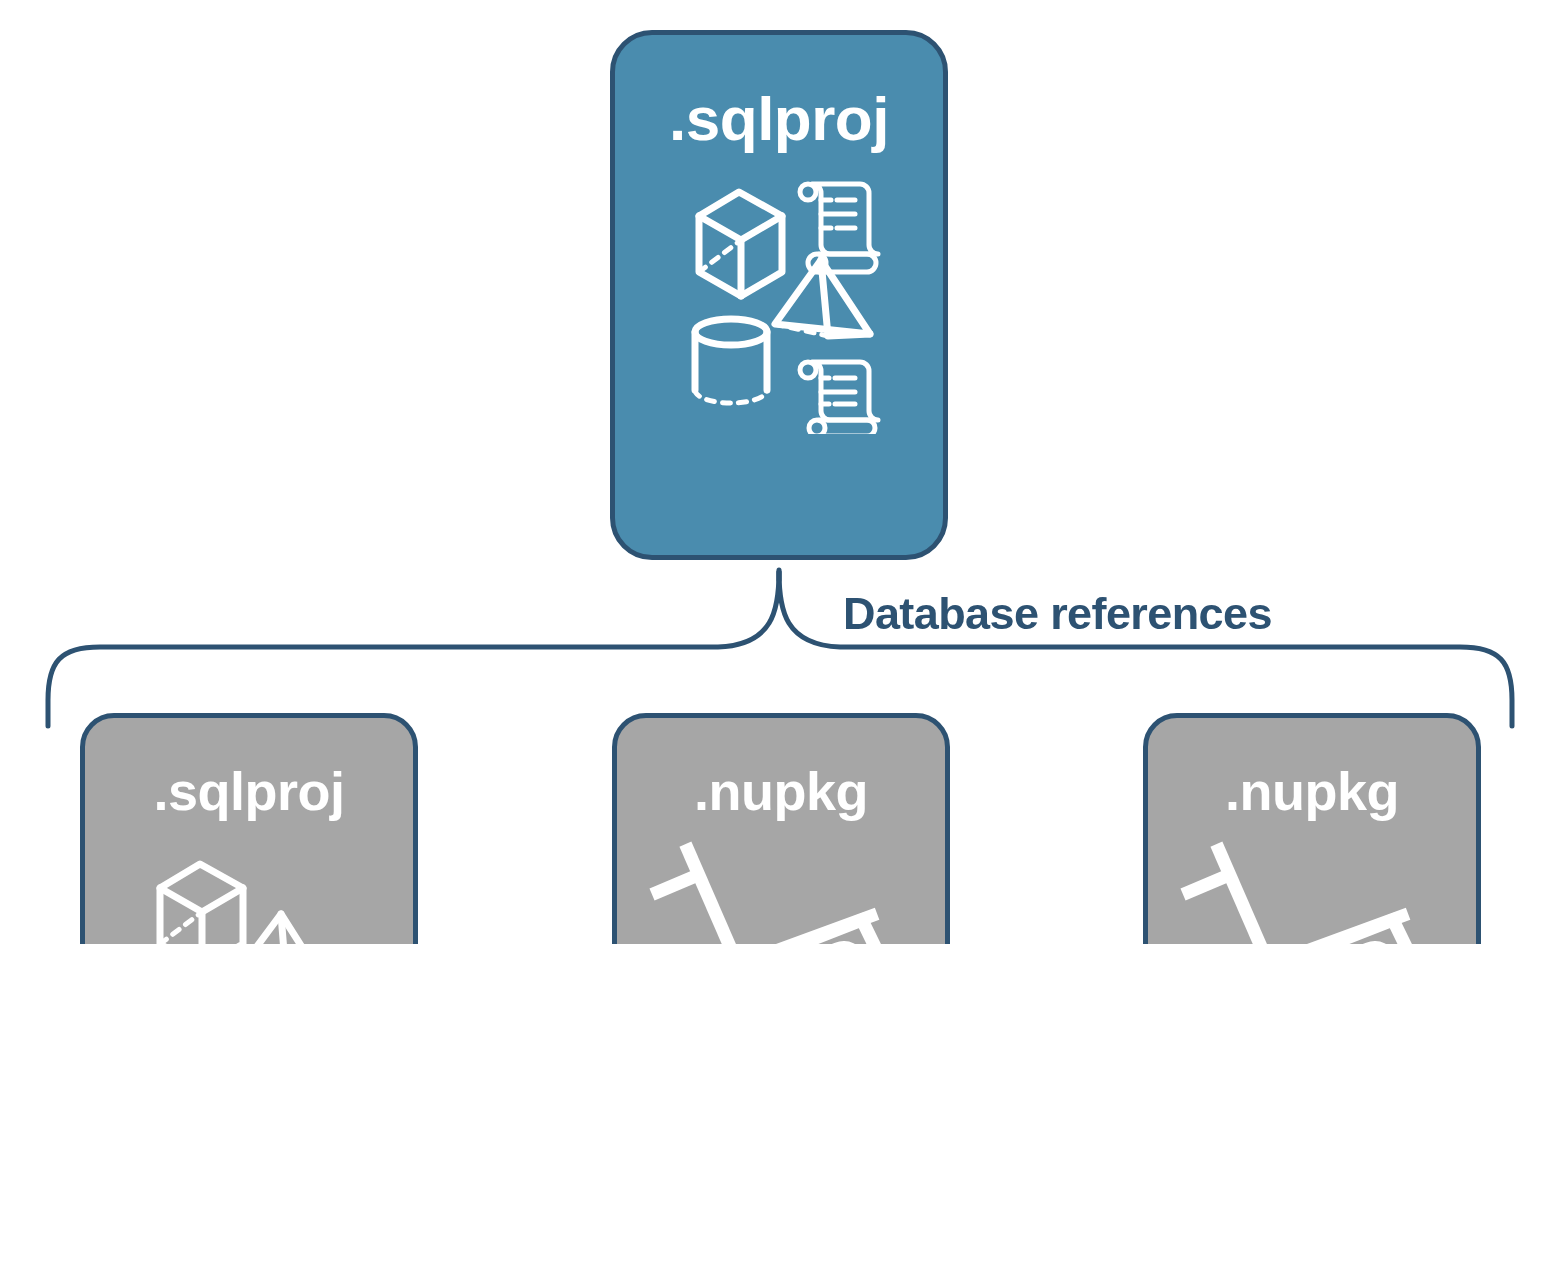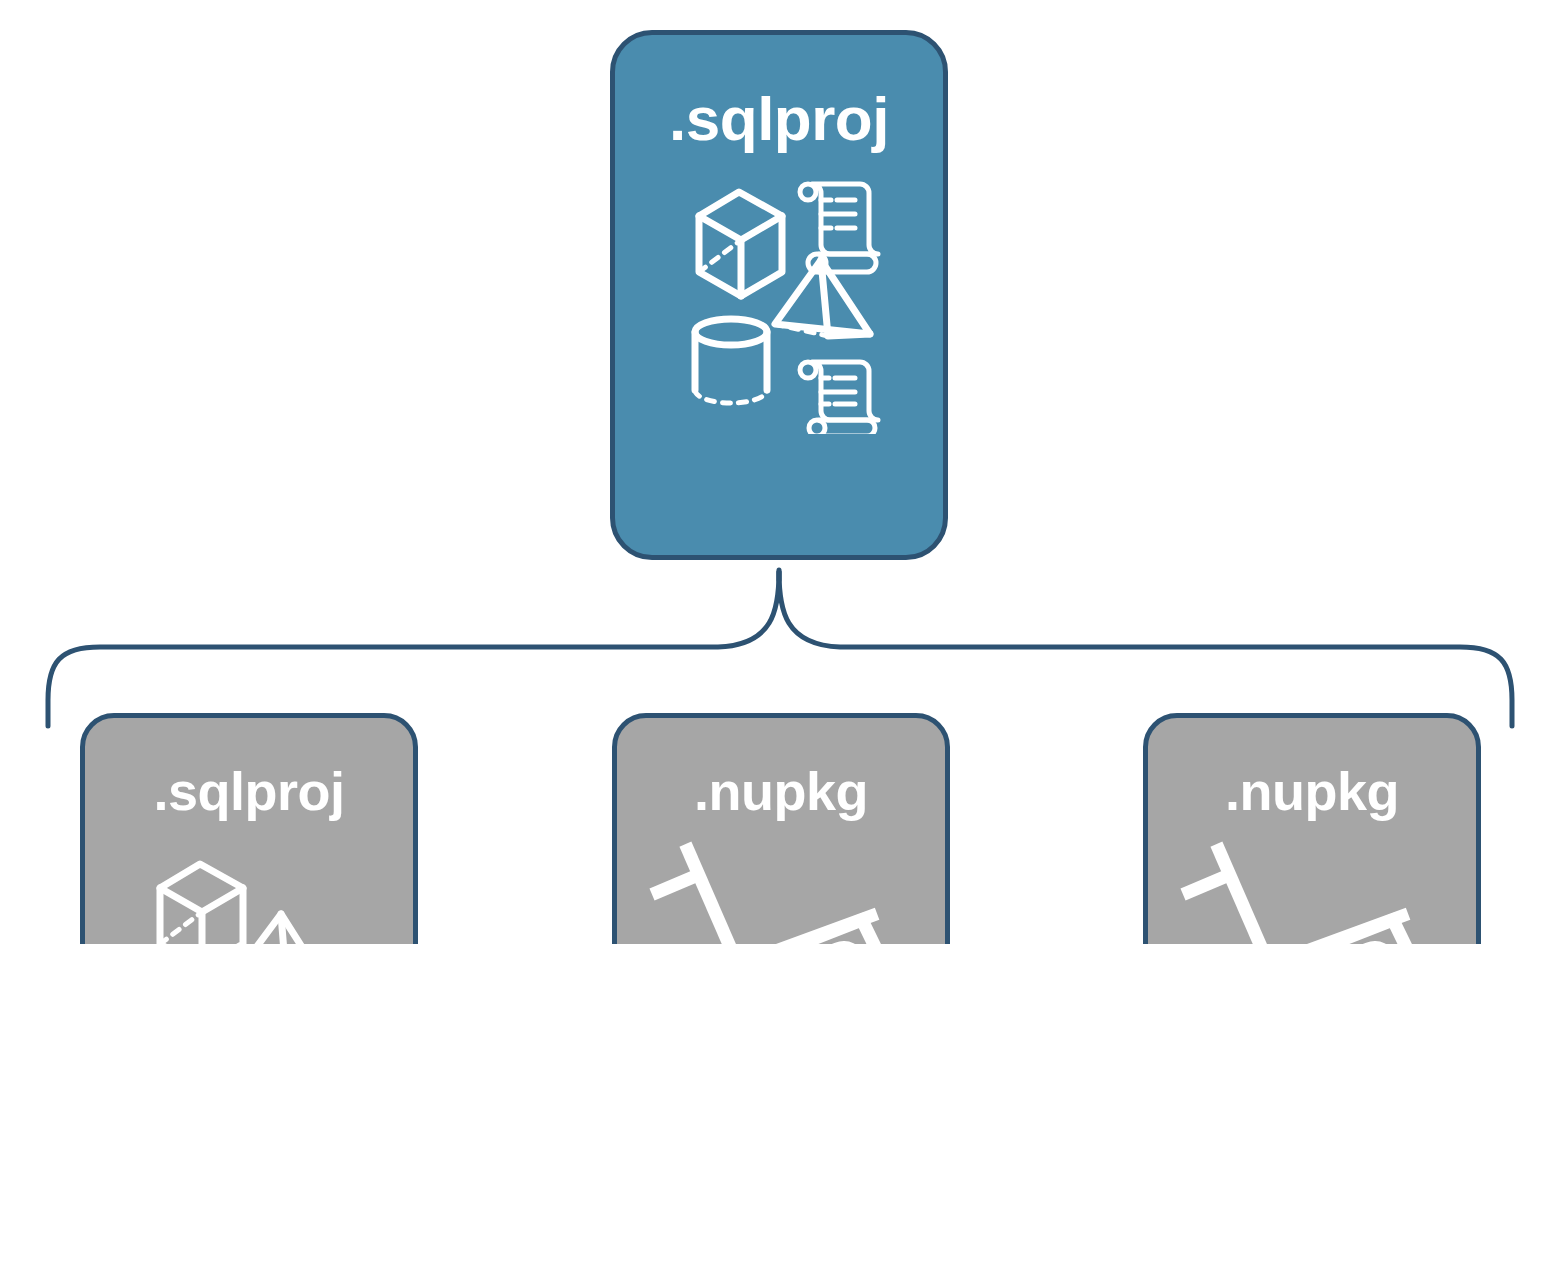--- a/index.html
+++ b/index.html
@@ -170,20 +170,21 @@
                C 1500 107, 1512 122, 1512 160
                L 1512 186"></path>
       <path d="M779 32
                C 779 70, 773 105, 718 107
                L 100 107
                C 60 107, 48 122, 48 160
                L 48 186"></path>
     </g>
   </svg>
 
+  <div class="edge-label">Database references</div>
 
   <div class="card card-b1">
     <div class="card-title">.sqlproj</div>
     <div class="card-art">
       <svg class="art-shapes-sm" width="230" height="230" viewBox="0 0 230 230">
         <g fill="none" stroke="#ffffff" stroke-width="7" stroke-linecap="round" stroke-linejoin="round">
           <g>
             <path d="M26 40 L66 16 L109 40 L109 96 L68 120 L26 96 Z"></path>
             <path d="M26 40 L68 64 L109 40"></path>
             <path d="M68 64 L68 120"></path>

